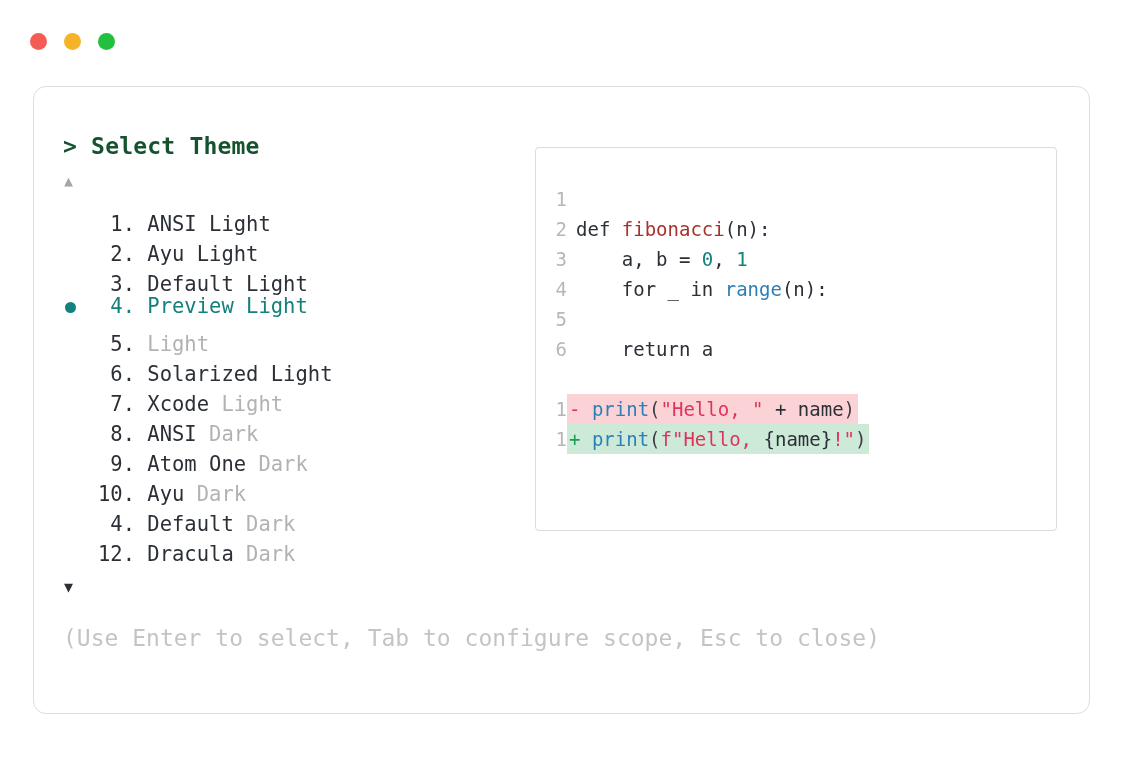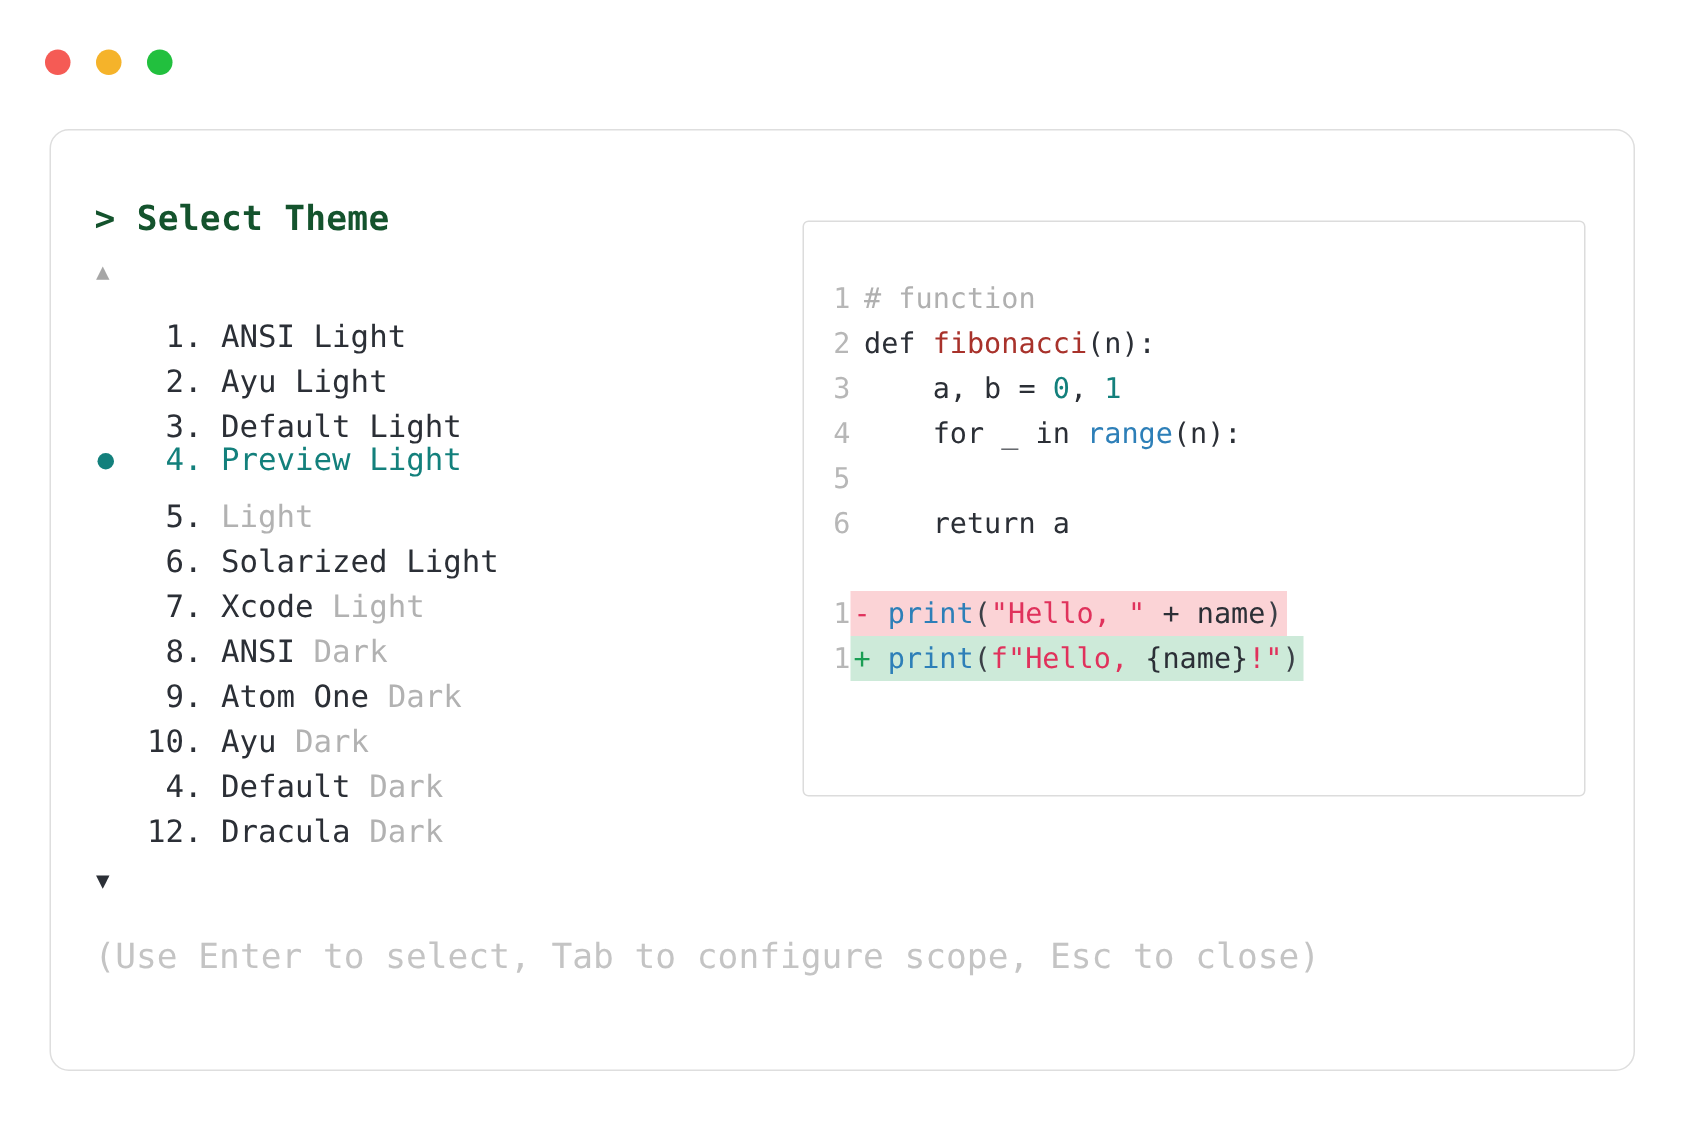--- a/index.html
+++ b/index.html
@@ -237,21 +237,21 @@
       <div class="arrow arrow-down">▼</div>
 
       <div class="hint">(Use Enter to select, Tab to configure scope, Esc to close)</div>
     </div>
 
     <div class="col-right">
 
 
       <div class="preview-panel">
         <div class="code" id="code-block">
-            <div class="code-line"><span class="lineno">1</span><span class="code-text"><span class="tok-comment"># function</span></span></div>
+            <div class="code-line"><span class="lineno">1</span></div>
             <div class="code-line"><span class="lineno">2</span><span class="code-text"><span class="tok-kw">def </span><span class="tok-fn">fibonacci</span><span class="tok-plain">(n):</span></span></div>
             <div class="code-line"><span class="lineno">3</span><span class="code-text"><span class="tok-plain">    a, b = </span><span class="tok-num">0</span><span class="tok-plain">, </span><span class="tok-num">1</span></span></div>
             <div class="code-line"><span class="lineno">4</span><span class="code-text"><span class="tok-plain">    for _ in </span><span class="tok-builtin">range</span><span class="tok-plain">(n):</span></span></div>
             <div class="code-line"><span class="lineno">5</span></div>
             <div class="code-line"><span class="lineno">6</span><span class="code-text"><span class="tok-plain">    return a</span></span></div>
           </div>
         <div class="spacer-line"></div>
         <div class="code" id="diff-block">
             <div class="diff-line diff-del"><span class="lineno">1</span><span class="diff-body"><span class="diff-sign-del">- </span><span class="tok-builtin">print</span><span class="tok-punct">(</span><span class="tok-str">"Hello, "</span><span class="tok-plain"> + name</span><span class="tok-punct">)</span></span></div>
             <div class="diff-line diff-add"><span class="lineno">1</span><span class="diff-body"><span class="diff-sign-add">+ </span><span class="tok-builtin">print</span><span class="tok-punct">(</span><span class="tok-str">f"Hello, </span><span class="tok-plain">{name}</span><span class="tok-str">!"</span><span class="tok-punct">)</span></span></div>

